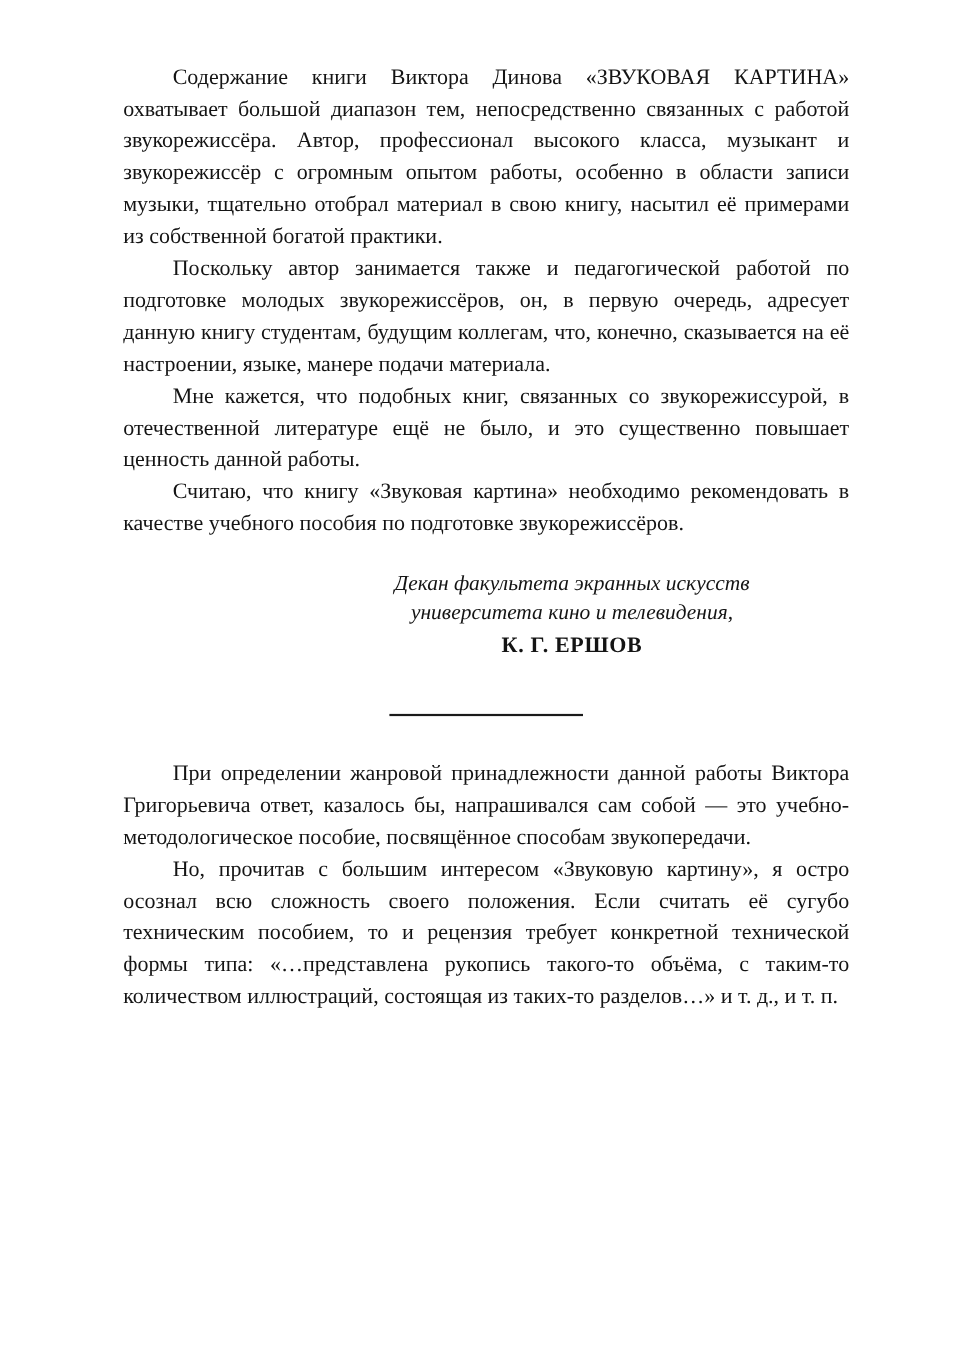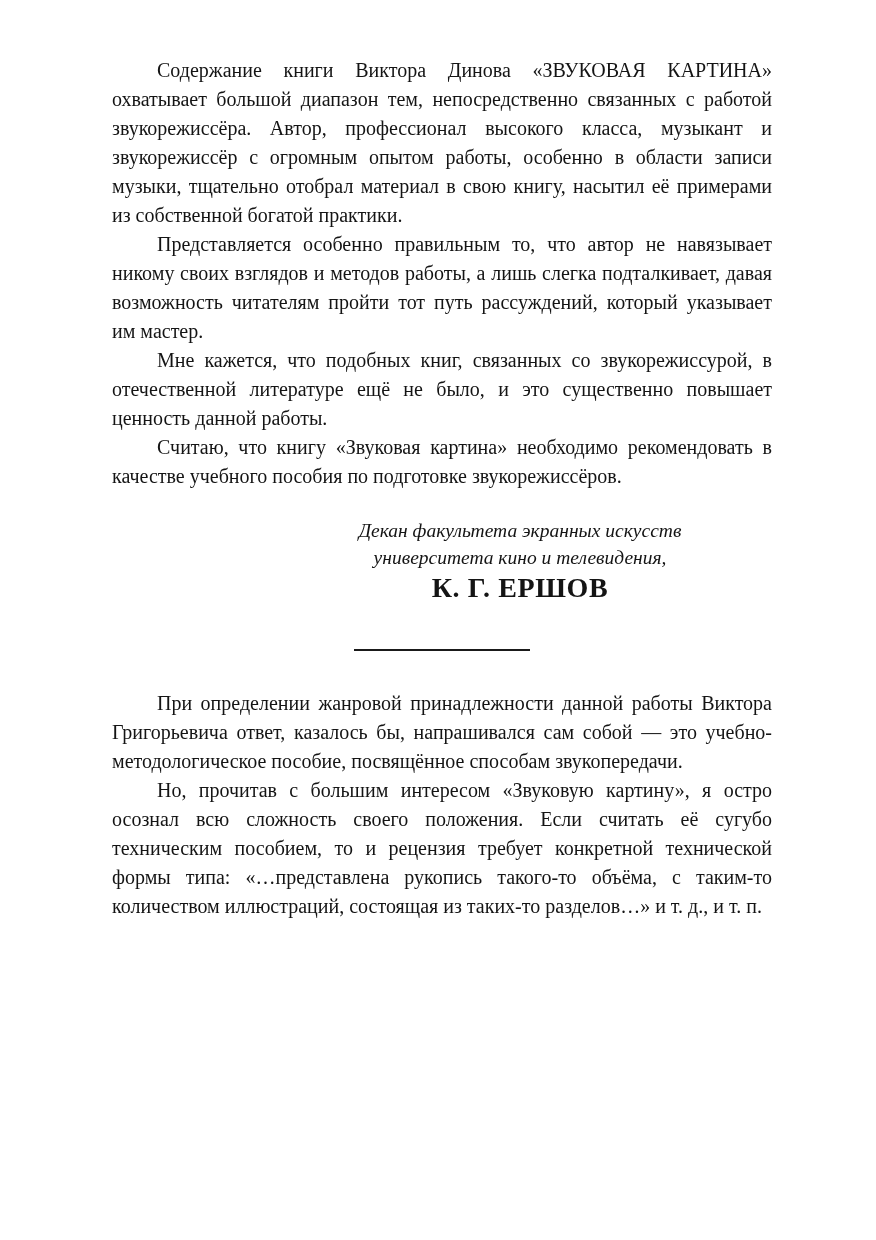--- a/index.html
+++ b/index.html
@@ -37,21 +37,21 @@
       font-size: 19.5px;
       line-height: 27px;
       text-align: center;
     }
     .signature .sig-line {
       text-indent: 0;
     }
     .sig-name {
       font-style: normal;
       font-weight: bold;
-      font-size: 28px;
+      font-size: 20px;
       margin-top: 3px;
       letter-spacing: 0.6px;
     }
     .separator {
       width: 176px;
       height: 0;
       border-top: 2px solid #1a1a1a;
       margin: 48px auto 38px auto;
     }
     .page-number {
@@ -65,21 +65,21 @@
       font-family: "Liberation Serif", serif;
     }
   </style>
 </head>
 <body>
 
 <div class="page">
   <div class="content">
 
     <p>Содержание книги Виктора Динова «ЗВУКОВАЯ КАРТИНА» охватывает большой диапазон тем, непосредственно связанных с работой звукорежиссёра. Автор, профессионал высокого класса, музыкант и звукорежиссёр с огромным опытом работы, особенно в области записи музыки, тщательно отобрал материал в свою книгу, насытил её примерами из собственной богатой практики.</p>
-    <p>Представляется особенно правильным то, что автор не навязывает никому своих взглядов и методов работы, а лишь слегка подталкивает, давая возможность читателям пройти тот путь рассуждений, который указывает им мастер.</p>
+    <p>Поскольку автор занимается также и педагогической работой по подготовке молодых звукорежиссёров, он, в первую очередь, адресует данную книгу студентам, будущим коллегам, что, конечно, сказывается на её настроении, языке, манере подачи материала.</p>
     <p>Мне кажется, что подобных книг, связанных со звукорежиссурой, в отечественной литературе ещё не было, и это существенно повышает ценность данной работы.</p>
     <p>Считаю, что книгу «Звуковая картина» необходимо рекомендовать в качестве учебного пособия по подготовке звукорежиссёров.</p>
 
     <div class="signature">
       <div class="sig-line">Декан факультета экранных искусств</div>
       <div class="sig-line">университета кино и телевидения,</div>
       <div class="sig-name">К. Г. ЕРШОВ</div>
     </div>
 
     <div class="separator"></div>

